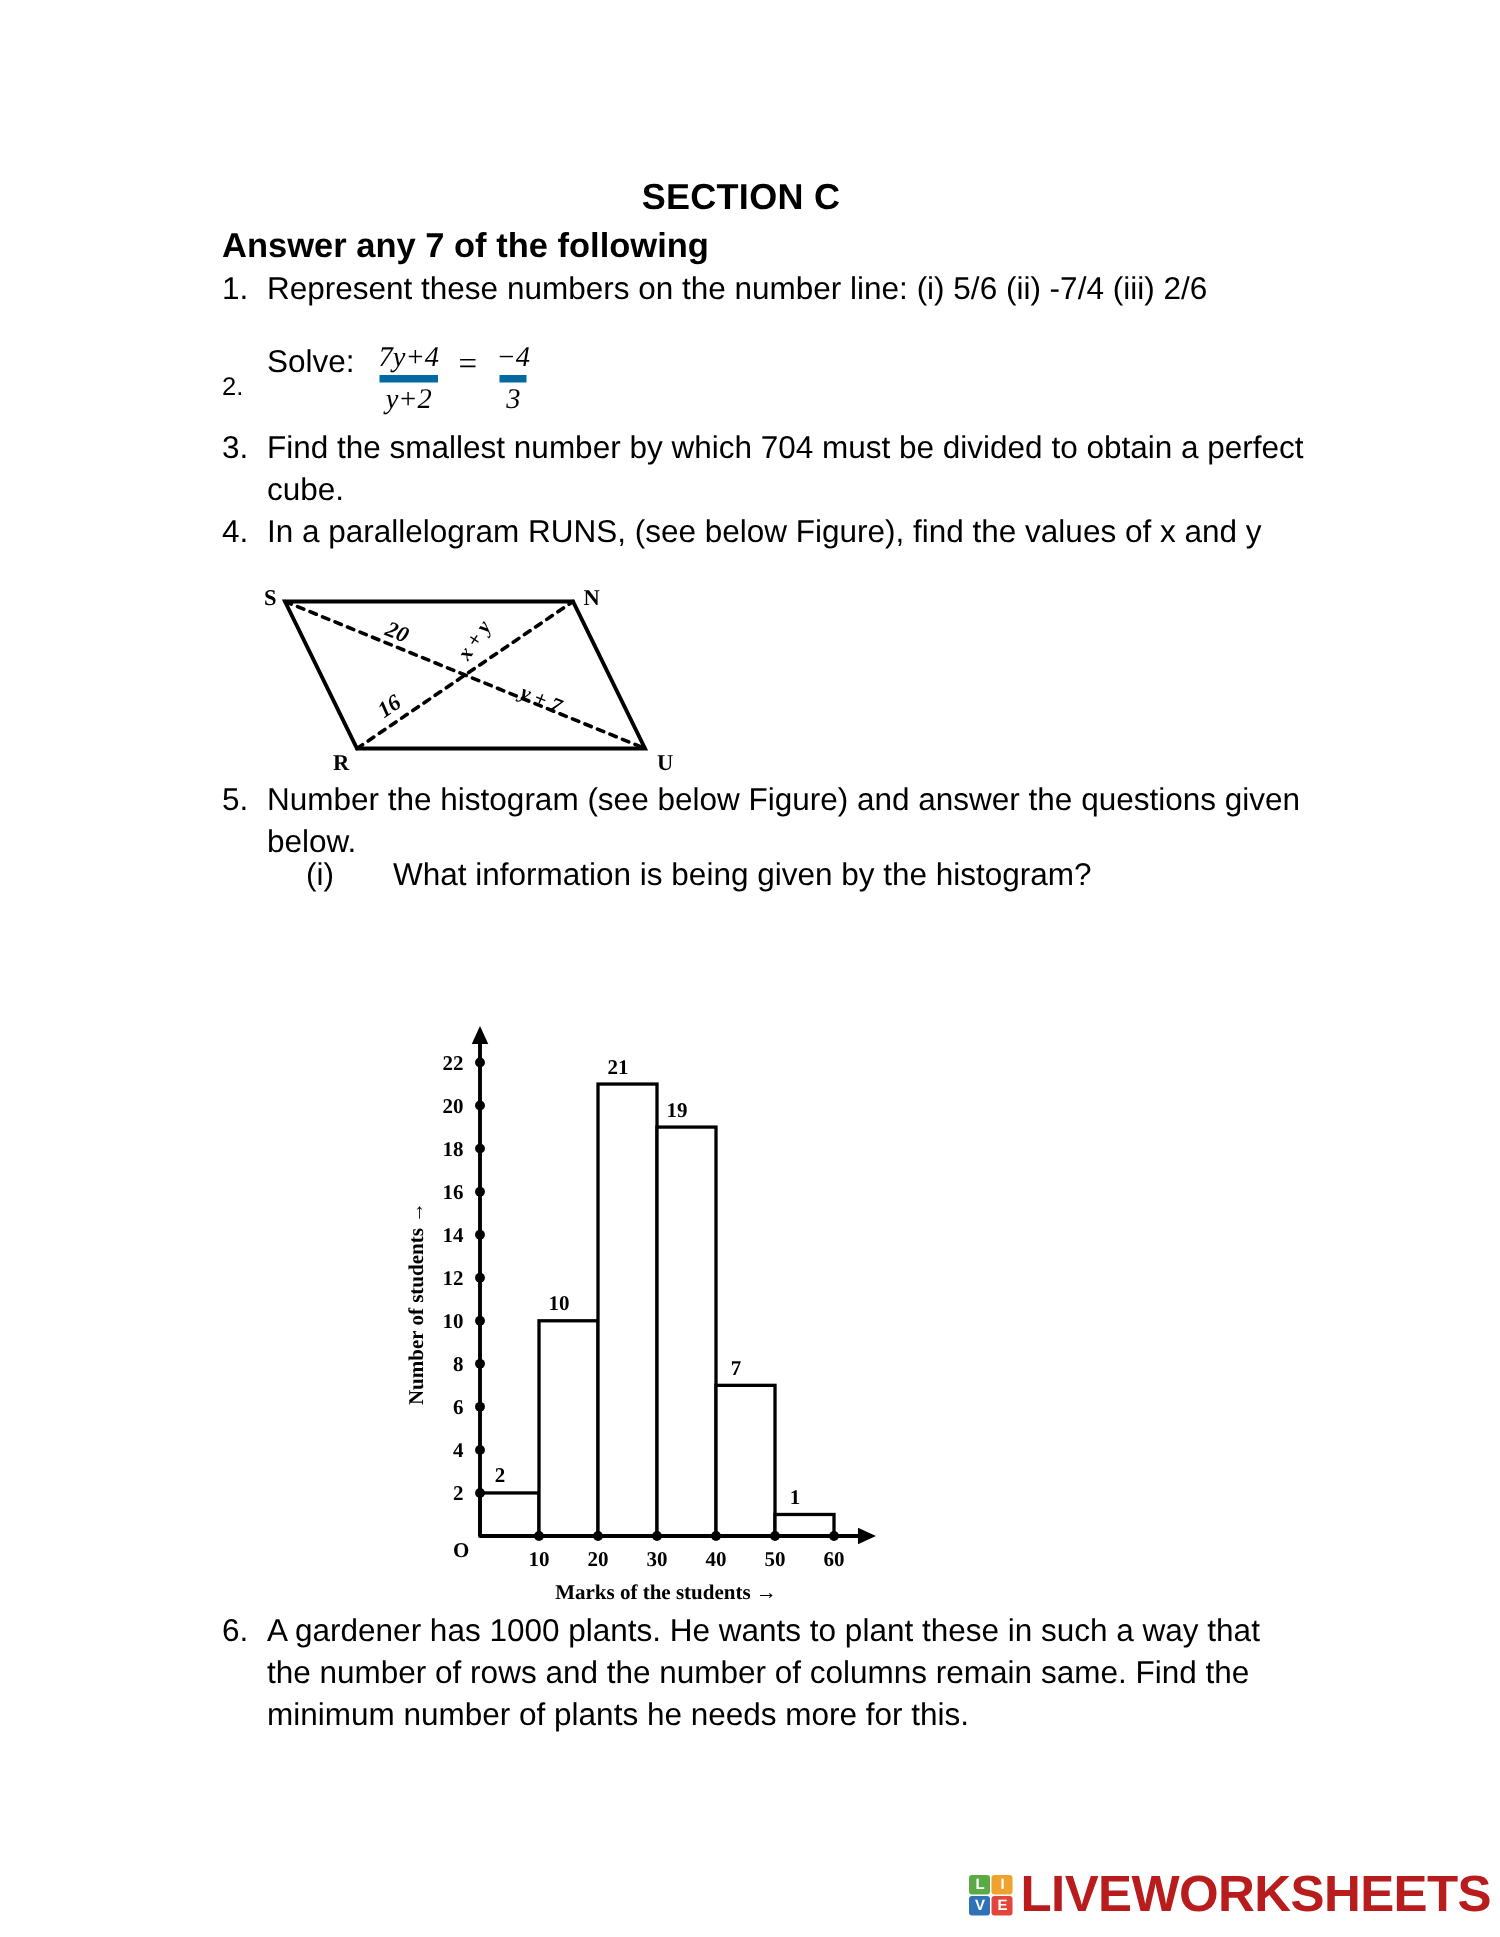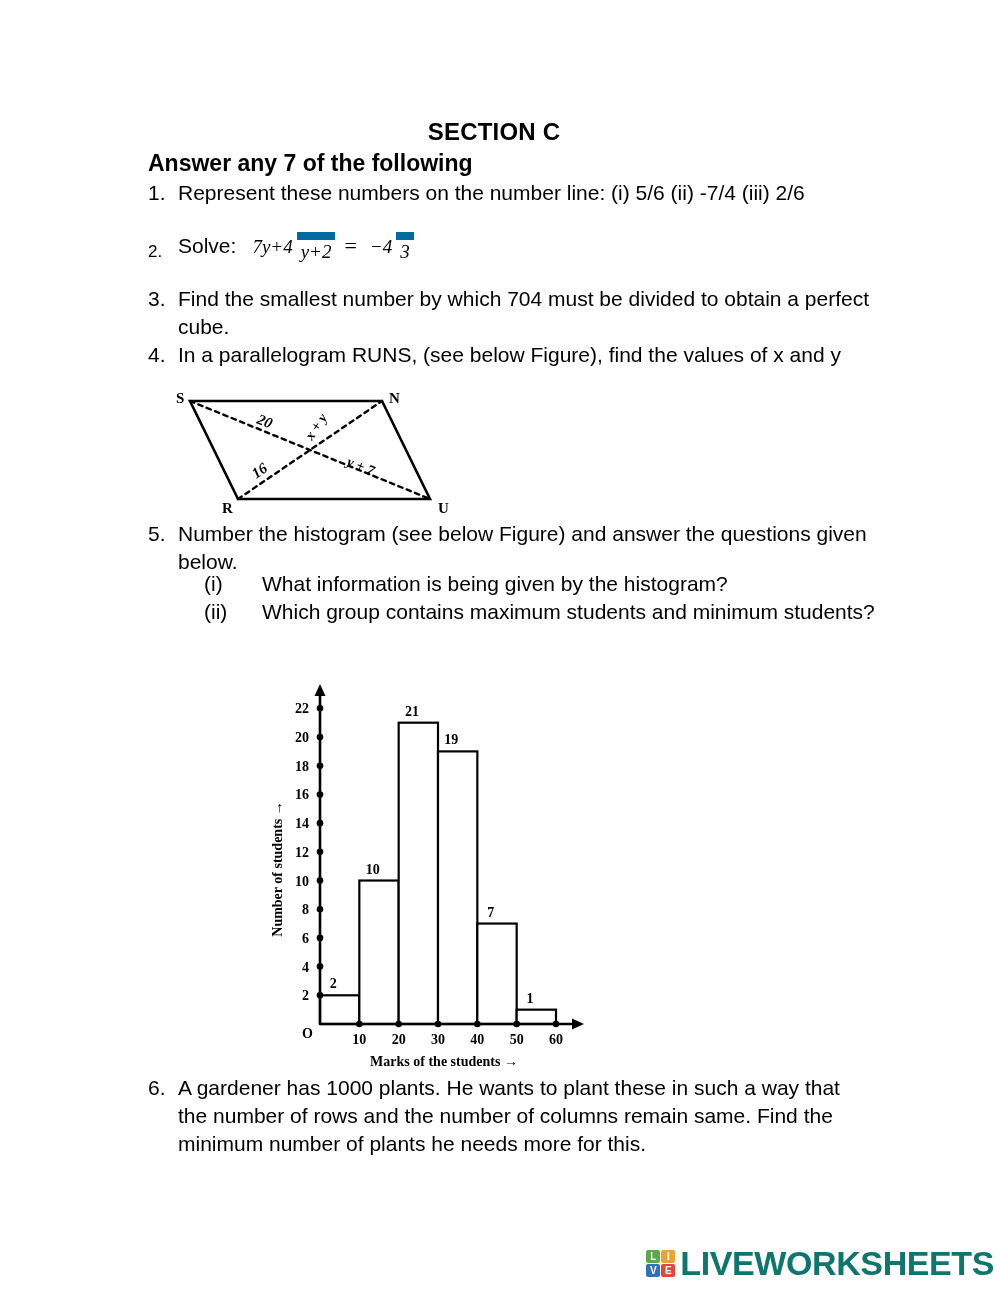--- a/index.html
+++ b/index.html
@@ -54,29 +54,29 @@
   #q3 { left: 148px; top: 285px; width: 728px; }
   #q4 { left: 148px; top: 341px; width: 740px; }
   #q5 { left: 148px; top: 520px; width: 740px; }
   #q6 { left: 148px; top: 1074px; width: 720px; }
 
   
   .eq { display: inline-flex; gap: 9px; font-family: "Liberation Serif", serif; }
   .eq .lbl { font-family: "Liberation Sans", sans-serif; font-size: 21px; margin-right: 3px; }
   .frac {
     display: inline-flex;
-    flex-direction: row;
+    flex-direction: column;
     align-items: center;
     font-size: 19px;
     font-style: italic;
     line-height: 1.12;
     vertical-align: middle;
   }
   .frac .top { padding: 0 4px 1px 4px; }
-  .frac .bot { padding: 1px 4px 0 4px; border-top: 8px solid #0369a1; }
+  .frac .bot { padding: 1px 4px 0 4px; border-top: 5px solid #0369a1; }
   .eqsign { font-size: 22px; font-family: "Liberation Serif", serif; }
 
   
   .subs {
     position: absolute;
     left: 204px; top: 570px;
     width: 700px;
     font-size: 21px;
     line-height: 27px;
   }
@@ -126,21 +126,21 @@
     line-height: 1;
   }
   .tile-l { background: #5aab46; }
   .tile-i { background: #f0a22e; }
   .tile-v { background: #2f72b8; }
   .tile-e { background: #e2453c; }
   .logo-text {
     font-family: "Liberation Sans", sans-serif;
     font-size: 34px;
     font-weight: bold;
-    color: #0f766e;
+    color: #b91c1c;
     letter-spacing: -0.4px;
   }
 </style>
 </head>
 <body>
 
 <div class="page">
 
   <div class="section-title">SECTION C</div>
   <div class="answer-any">Answer any 7 of the following</div>
@@ -208,24 +208,20 @@
 
   <div class="q" id="q5">
     <span class="num">5.</span>
     <span class="body">Number the histogram (see below Figure) and answer the questions given below.</span>
   </div>
 
   <div class="subs">
     <div class="sub">
       <span class="rn">(i)</span>
       <span class="txt">What information is being given by the histogram?</span>
-    </div>
-    <div class="sub">
-      <span class="rn">(ii)</span>
-      <span class="txt">Which group contains maximum students and minimum students?</span>
     </div>
   </div>
 
   <div id="histogram">
     <svg id="hist-svg" width="320" height="396" viewBox="0 0 320 396" xmlns="http://www.w3.org/2000/svg">
       <g id="hist-bars">
           <rect x="52" y="319.30434782608694" width="39.33333333333333" height="28.69565217391306" fill="#ffffff" stroke="#000000" stroke-width="2.2"></rect>
           <rect x="91.33333333333333" y="204.52173913043478" width="39.33333333333333" height="143.47826086956522" fill="#ffffff" stroke="#000000" stroke-width="2.2"></rect>
           <rect x="130.66666666666666" y="46.69565217391306" width="39.33333333333334" height="301.30434782608694" fill="#ffffff" stroke="#000000" stroke-width="2.2"></rect>
           <rect x="170" y="75.39130434782606" width="39.333333333333314" height="272.60869565217394" fill="#ffffff" stroke="#000000" stroke-width="2.2"></rect>

